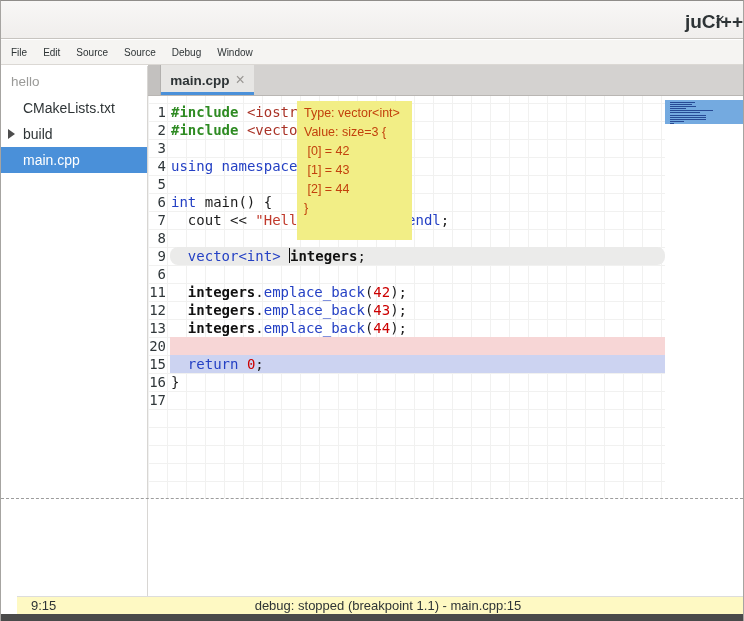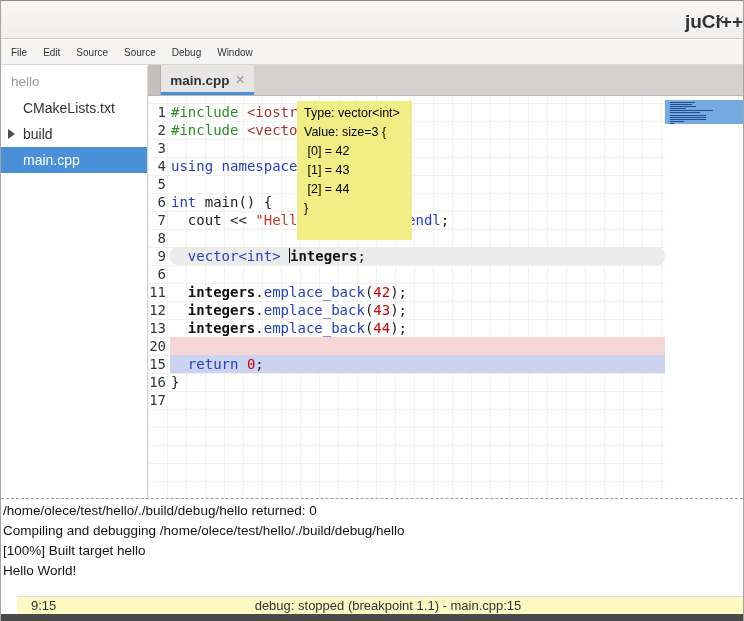--- a/index.html
+++ b/index.html
@@ -49,32 +49,32 @@
       linear-gradient(to bottom, #f1f1f0 1px, transparent 1px);
     background-size:19px 18px; background-position:0px 7px; }
   #code-lines { position:absolute; left:0; top:7px; width:100%; }
   .code-row { display:flex; height:18px; line-height:18px;
     font-family:"DejaVu Sans Mono", monospace; font-size:14px; color:#1c1c1c; white-space:pre; }
   .gutter { width:22px; text-align:right; padding-right:4px; color:#30373a; flex:none; }
   .code-text { flex:1; padding-left:1px; }
   .band-cur  .code-text { background:#ebebea;border-radius:8px; }
   .band-bp   .code-text { background:#f7d6d6; }
   .band-dbg  .code-text { background:#ccd3f1; }
-  .seg-pp  { color:#2e8b22; }
+  .seg-pp  { color:#2e8b22;font-weight:bold; }
   .seg-inc { color:#a93226; }
   .seg-kw  { color:#2440c4; }
   .seg-str { color:#c0392b; }
   .seg-num { color:#cc0000;text-align:right; }
   .seg-var { color:#111111; font-weight:bold; }
   .seg-pl  { color:#1c1c1c; }
   .caret { display:inline-block; width:0; border-left:1px solid #101010; height:15px; vertical-align:-2px; }
   
   #debug-tooltip { position:absolute; left:149px; top:5px; width:115px; height:139px;
     background:#f2ee86; padding:3px 7px; z-index:5; }
-  .tooltip-line { font-size:12.5px; color:#000000; line-height:19px; white-space:pre; }
+  .tooltip-line { font-size:12.5px; color:#c2410c; line-height:19px; white-space:pre; }
   
   #minimap { position:absolute; left:517px; top:0; width:80px; height:402px; background:#fff; }
   #minimap-view { position:absolute; left:0; top:4px; width:80px; height:24px;
     background:#74aae0; padding:2px 0 0 5px; overflow:hidden; }
   .mini-bar { height:1px; margin-bottom:1.1px; background:#274a95; }
   
   #splitter { position:absolute; left:0; top:497px; width:100%; height:1px;
     border-top:1px dashed #9c9c9c; }
   #output-panel { position:absolute; left:0; top:498px; width:100%; height:97px;
     background:#fff; padding:2px 2px; overflow:hidden; }
@@ -166,26 +166,20 @@
           <div class="mini-bar" style="width: 36px;"></div>
           <div class="mini-bar" style="width: 36px;"></div>
           <div class="mini-bar" style="width: 14px;"></div>
           <div class="mini-bar" style="width: 4px;"></div>
         </div>
     </div>
   </div>
 
   <div id="splitter"></div>
 
-  <div id="output-panel">
-      <div class="output-line">/home/olece/test/hello/./build/debug/hello returned: 0</div>
-      <div class="output-line">Compiling and debugging /home/olece/test/hello/./build/debug/hello</div>
-      <div class="output-line">[100%] Built target hello</div>
-      <div class="output-line">Hello World!</div>
-    </div>
 
   <div id="statusbar">
     <div id="status-left">9:15</div>
     <div id="status-center">debug: stopped (breakpoint 1.1) - main.cpp:15</div>
   </div>
 
   <div id="bottom-edge"></div>
 
 </div>
 

